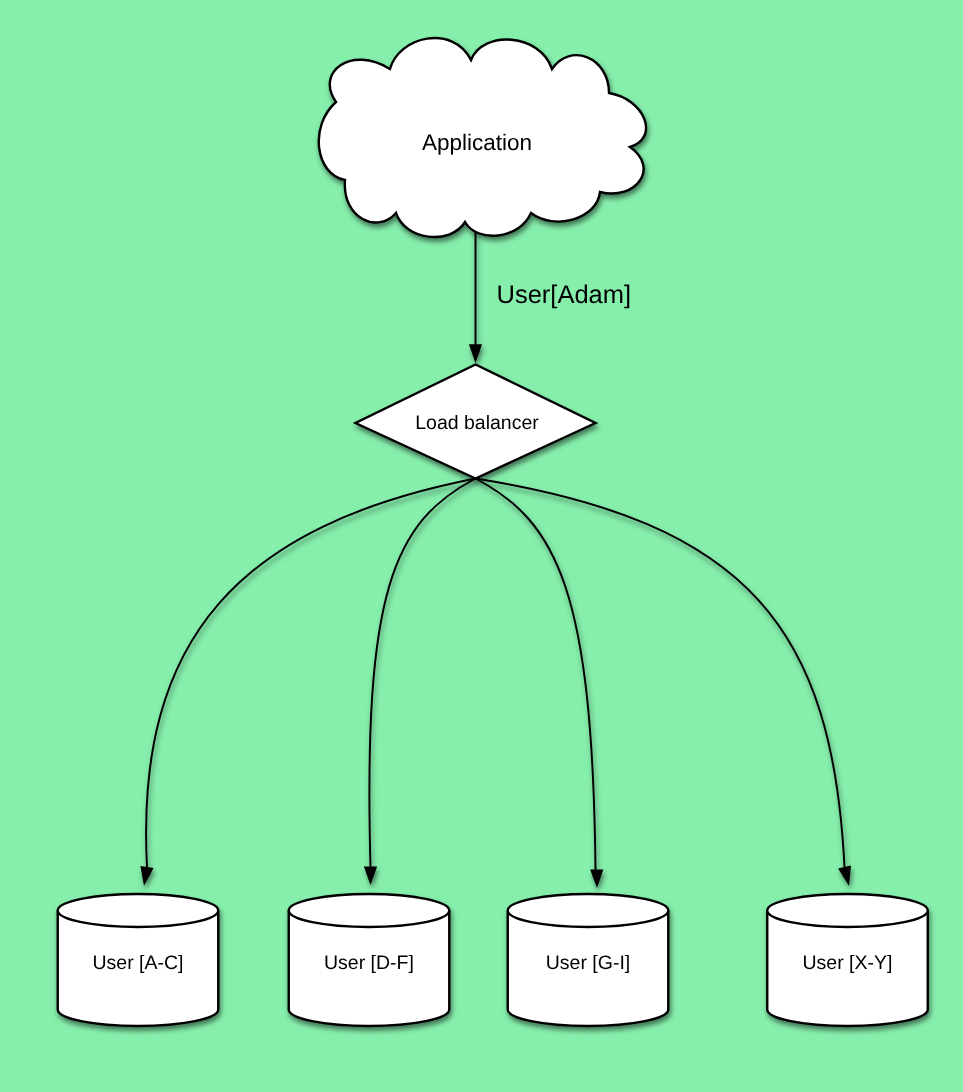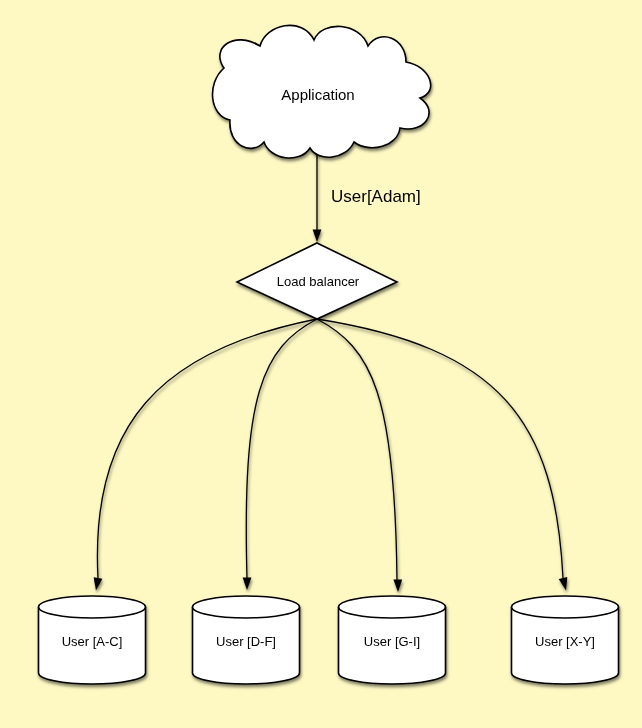--- a/index.html
+++ b/index.html
@@ -4,21 +4,21 @@
 <style>
   html, body {
     margin: 0;
     padding: 0;
     background: #ffffff;
   }
   .page {
     position: relative;
     width: 642px;
     height: 728px;
-    background: #fef9c3;
+    background: #86efac;
     overflow: hidden;
     font-family: "Liberation Sans", "DejaVu Sans", sans-serif;
   }
   svg { display: block; }
   .shape {
     fill: #ffffff;
     stroke: #000000;
     stroke-width: 1.6;
   }
   .edge {

